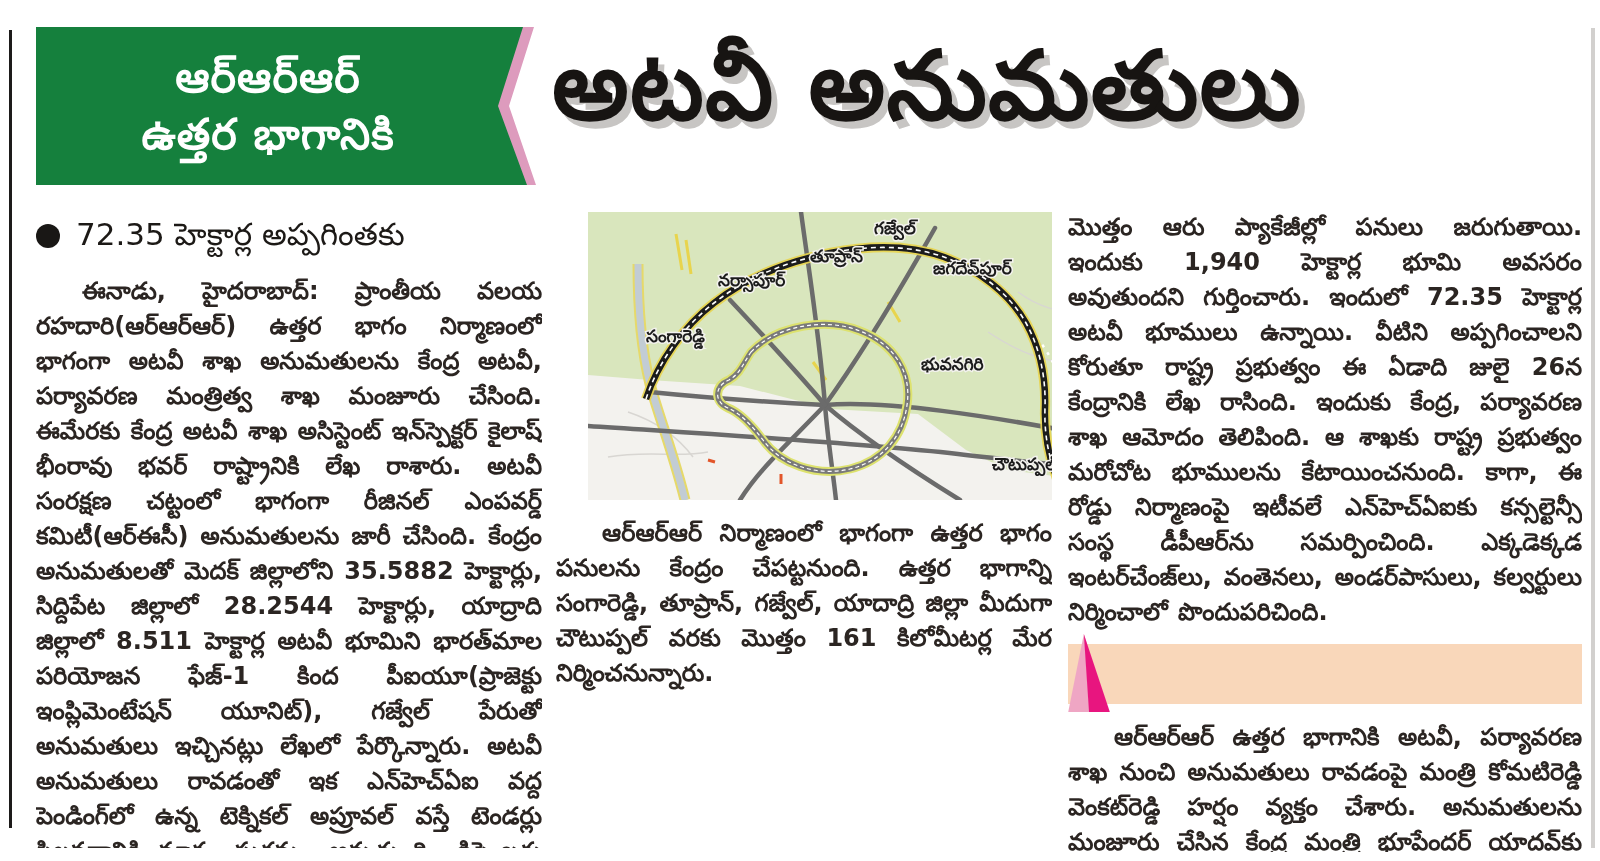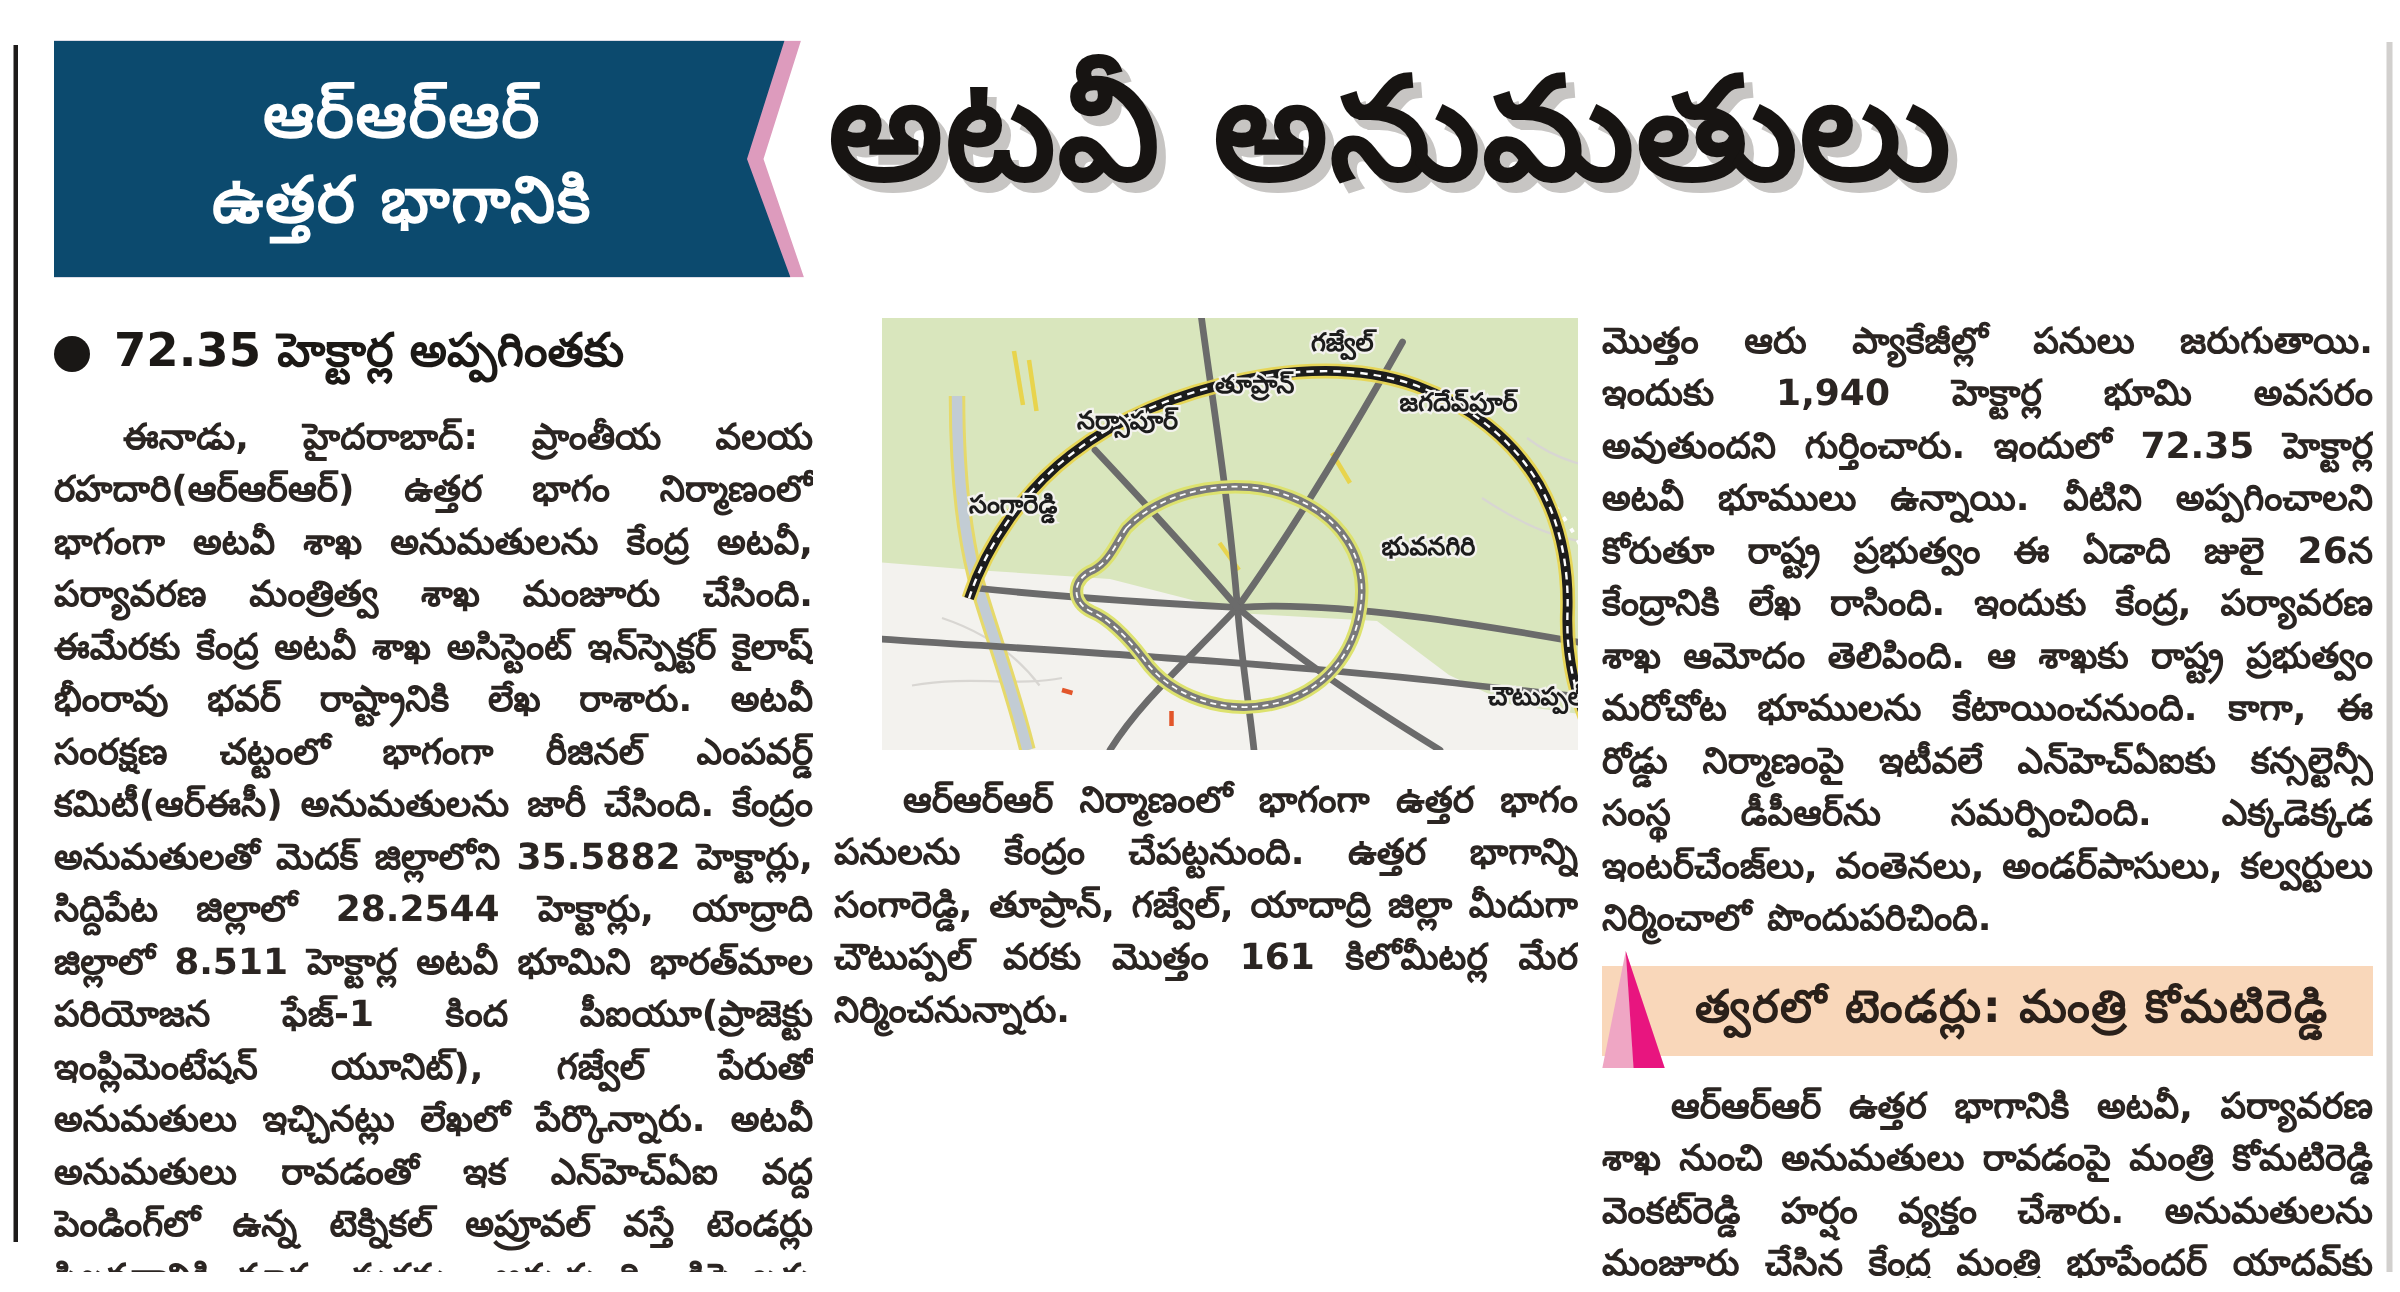--- a/index.html
+++ b/index.html
@@ -15,21 +15,21 @@
   .rule-left  { position:absolute; left:9px;  top:30px; width:3px;  height:798px; background:#1d1b1a; }
   .rule-right { position:absolute; left:1591px; top:28px; width:4px; height:820px; background:#d2d0ce; }
 
   
   .kicker-banner { position:absolute; left:36px; top:27px; width:500px; height:158px; }
   .kicker-banner .edge {
     position:absolute; inset:0; background:#dd9bbd;
     clip-path:polygon(0 0, 99.6% 0, 94.6% 50%, 100% 100%, 0 100%);
   }
   .kicker-banner .face {
-    position:absolute; inset:0; background:#0c4a6e;
+    position:absolute; inset:0; background:#15803d;
     clip-path:polygon(0 0, 97.4% 0, 92.4% 50%, 98.2% 100%, 0 100%);
     display:flex; flex-direction:column; justify-content:center; align-items:center;
     padding-right:36px;
   }
   .kicker-banner .face span {
     display:block; color:#ffffff; font-weight:700; font-size:43px; line-height:1.32;
     letter-spacing:1px; text-align:center;
   }
 
   
@@ -49,21 +49,21 @@
   p.body {
     font-size:24px; line-height:35px; text-align:justify; color:#2b2522;
     word-spacing:2px;
     font-weight:bold;
   }
   p.body.indent { text-indent:46px; }
 
   
   .bullet-head { display:flex; gap:16px; margin-bottom:18px; }
   .bullet-dot  { width:24px; height:24px; border-radius:50%; background:#191715; margin-top:12px; flex:0 0 auto; }
-  .bullet-text { font-size:31px; line-height:44px; font-weight:700; color:#1c1916; }
+  .bullet-text { font-size:31px; line-height:44px; font-weight:400; color:#1c1916; }
 
   
   .map-wrap { width:496px; height:288px; margin-bottom:16px; position:relative;padding-left:32px; }
   .map-wrap svg { display:block; }
 
   
   .subhead {
     position:relative; background:#f9d7ba; height:60px; margin:14px 0 16px 0;
     display:flex; align-items:center; padding-left:62px;
   }
@@ -167,17 +167,16 @@
 </div>
 
 <div class="col col-right">
   <p class="body">మొత్తం ఆరు ప్యాకేజీల్లో పనులు జరుగుతాయి. ఇందుకు 1,940 హెక్టార్ల భూమి అవసరం అవుతుందని గుర్తించారు. ఇందులో 72.35 హెక్టార్ల అటవీ భూములు ఉన్నాయి. వీటిని అప్పగించాలని కోరుతూ రాష్ట్ర ప్రభుత్వం ఈ ఏడాది జులై 26న కేంద్రానికి లేఖ రాసింది. ఇందుకు కేంద్ర, పర్యావరణ శాఖ ఆమోదం తెలిపింది. ఆ శాఖకు రాష్ట్ర ప్రభుత్వం మరోచోట భూములను కేటాయించనుంది. కాగా, ఈ రోడ్డు నిర్మాణంపై ఇటీవలే ఎన్‌హెచ్ఏఐకు కన్సల్టెన్సీ సంస్థ డీపీఆర్‌ను సమర్పించింది. ఎక్కడెక్కడ ఇంటర్‌చేంజ్‌లు, వంతెనలు, అండర్‌పాసులు, కల్వర్టులు నిర్మించాలో పొందుపరిచింది.</p>
 
   <div class="subhead">
     <div class="flag">
       <div class="f-light"></div>
       <div class="f-dark"></div>
     </div>
-    <span class="label">త్వరలో టెండర్లు: మంత్రి కోమటిరెడ్డి</span>
   </div>
 
   <p class="body indent">ఆర్ఆర్ఆర్ ఉత్తర భాగానికి అటవీ, పర్యావరణ శాఖ నుంచి అనుమతులు రావడంపై మంత్రి కోమటిరెడ్డి వెంకట్‌రెడ్డి హర్షం వ్యక్తం చేశారు. అనుమతులను మంజూరు చేసిన కేంద్ర మంత్రి భూపేందర్ యాదవ్‌కు కృతజ్ఞతలు తెలిపారు. ఇప్పటికే 90 శాతం భూసేకరణ పూర్తయిందని, త్వరలోనే టెండర్లు పిలుస్తామని వెల్లడించారు.</p>
 </div>
 
 </body></html>

